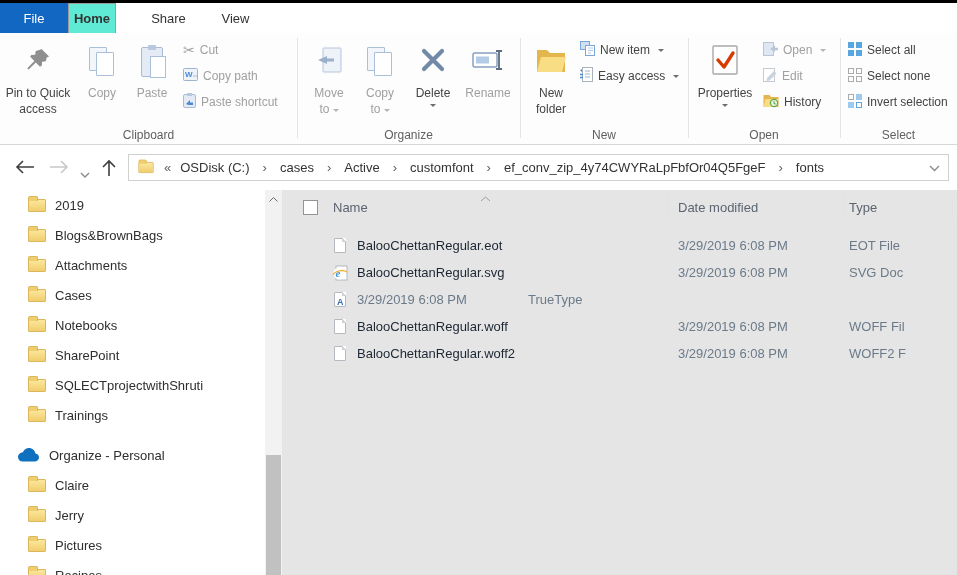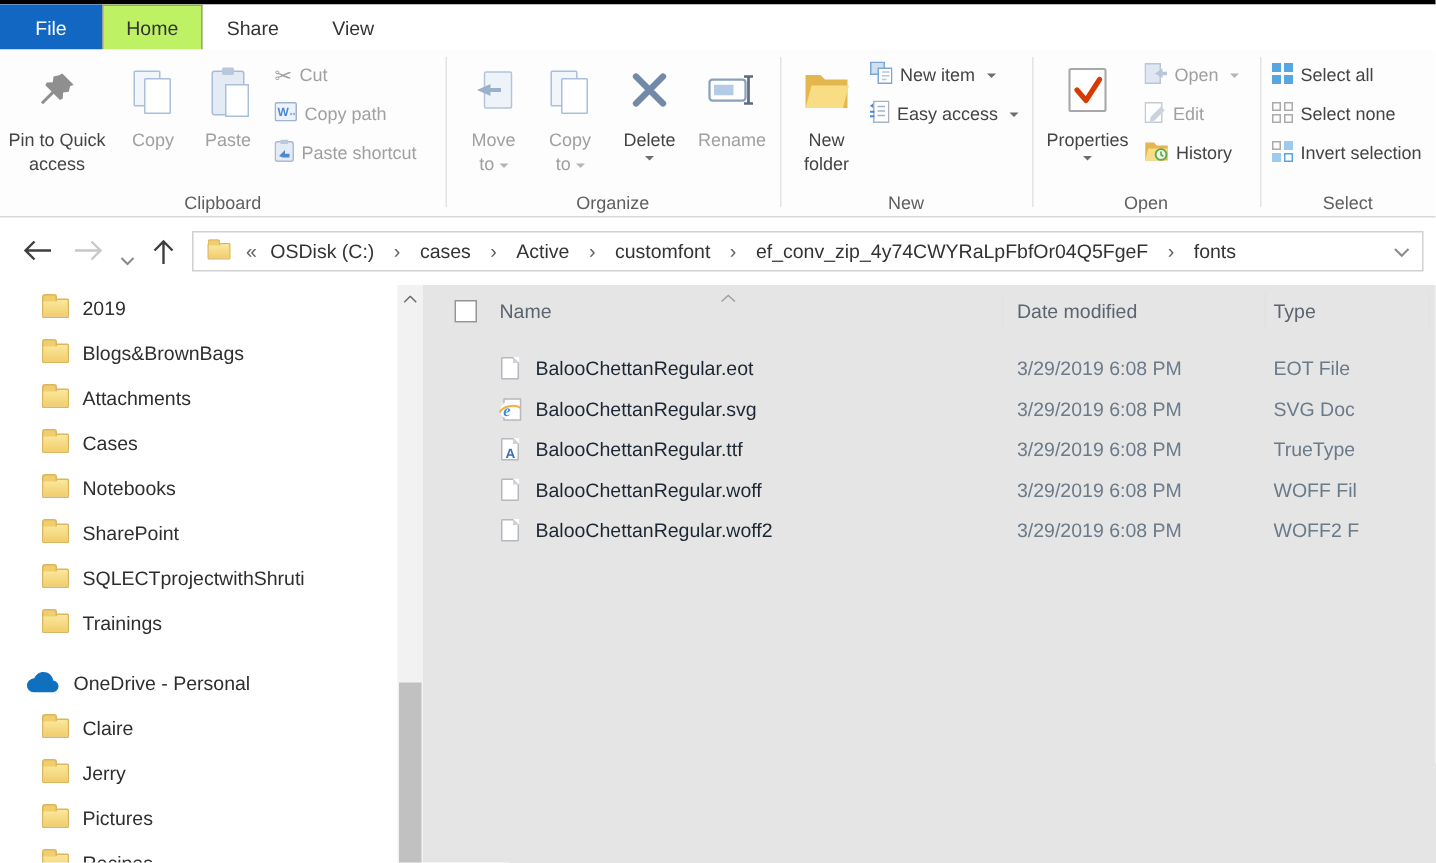--- a/index.html
+++ b/index.html
@@ -7,21 +7,21 @@
     font-family:"Liberation Sans", sans-serif; color:#3a3a3a; }
 
   
   #topline { position:absolute; top:0; left:0; width:957px; height:3px; background:#000; }
 
   
   #tabrow { position:absolute; top:3px; left:0; width:957px; height:30px; background:#fff; }
   .tab { position:absolute; top:0; height:30px; display:flex; align-items:center; justify-content:center;
          font-size:13px; color:#333; cursor:default; }
   #tab-file { left:0; width:68px; background:#1267c2; color:#fff; }
-  #tab-home { left:68px; width:67px; background:#bef264; border:1px solid #9b9b9b; border-bottom:none; }
+  #tab-home { left:68px; width:48px; background:#5eead4; border:1px solid #9b9b9b; border-bottom:none;font-weight:bold; }
   #tab-share { left:135px; width:67px; }
   #tab-view  { left:202px; width:67px; }
 
   
   #ribbon { position:absolute; top:33px; left:0; width:957px; height:112px; background:#fdfdfd;
             border-bottom:1px solid #d8d8d8; font-size:12px; }
   .gsep { position:absolute; top:5px; height:100px; width:1px; background:#e4e4e4; }
   .glabel { position:absolute; bottom:2px; text-align:center; color:#5f5f5f; font-size:12px; }
 
   .bigbtn { position:absolute; top:5px; display:flex; flex-direction:column; align-items:center;
@@ -406,21 +406,21 @@
   <div class="nav-item">
     <span class="folder"></span>
     <span>Trainings</span>
   </div>
   <div class="nav-item onedrive">
     <span>
       <svg width="24" height="16" viewBox="0 0 24 16">
           <path d="M6.5 15.5h12.3c2.4 0 4.2-1.8 4.2-4 0-2-1.5-3.6-3.5-3.9C18.9 4.3 16.2 2 13 2 10.2 2 7.8 3.7 6.9 6.2 4.2 6.4 2 8.5 2 11c0 2.5 2 4.5 4.5 4.5z" fill="#1070c0"></path>
         </svg>
     </span>
-    <span>OneDrive - Personal</span>
+    <span>Organize - Personal</span>
   </div>
   <div class="nav-item">
     <span class="folder"></span>
     <span>Claire</span>
   </div>
   <div class="nav-item">
     <span class="folder"></span>
     <span>Jerry</span>
   </div>
   <div class="nav-item">
@@ -477,21 +477,20 @@
         </svg>
     </span>
     <span class="fname">BalooChettanRegular.svg</span>
     <span class="fdate">3/29/2019 6:08 PM</span>
     <span class="ftype">SVG Doc</span>
   </div>
   <div class="frow">
     <span class="ficon">
         <span class="pg ttf"></span>
       </span>
-    <span class="fname">BalooChettanRegular.ttf</span>
     <span class="fdate">3/29/2019 6:08 PM</span>
     <span class="ftype">TrueType</span>
   </div>
   <div class="frow">
     <span class="ficon">
         <span class="pg"></span>
       </span>
     <span class="fname">BalooChettanRegular.woff</span>
     <span class="fdate">3/29/2019 6:08 PM</span>
     <span class="ftype">WOFF Fil</span>

